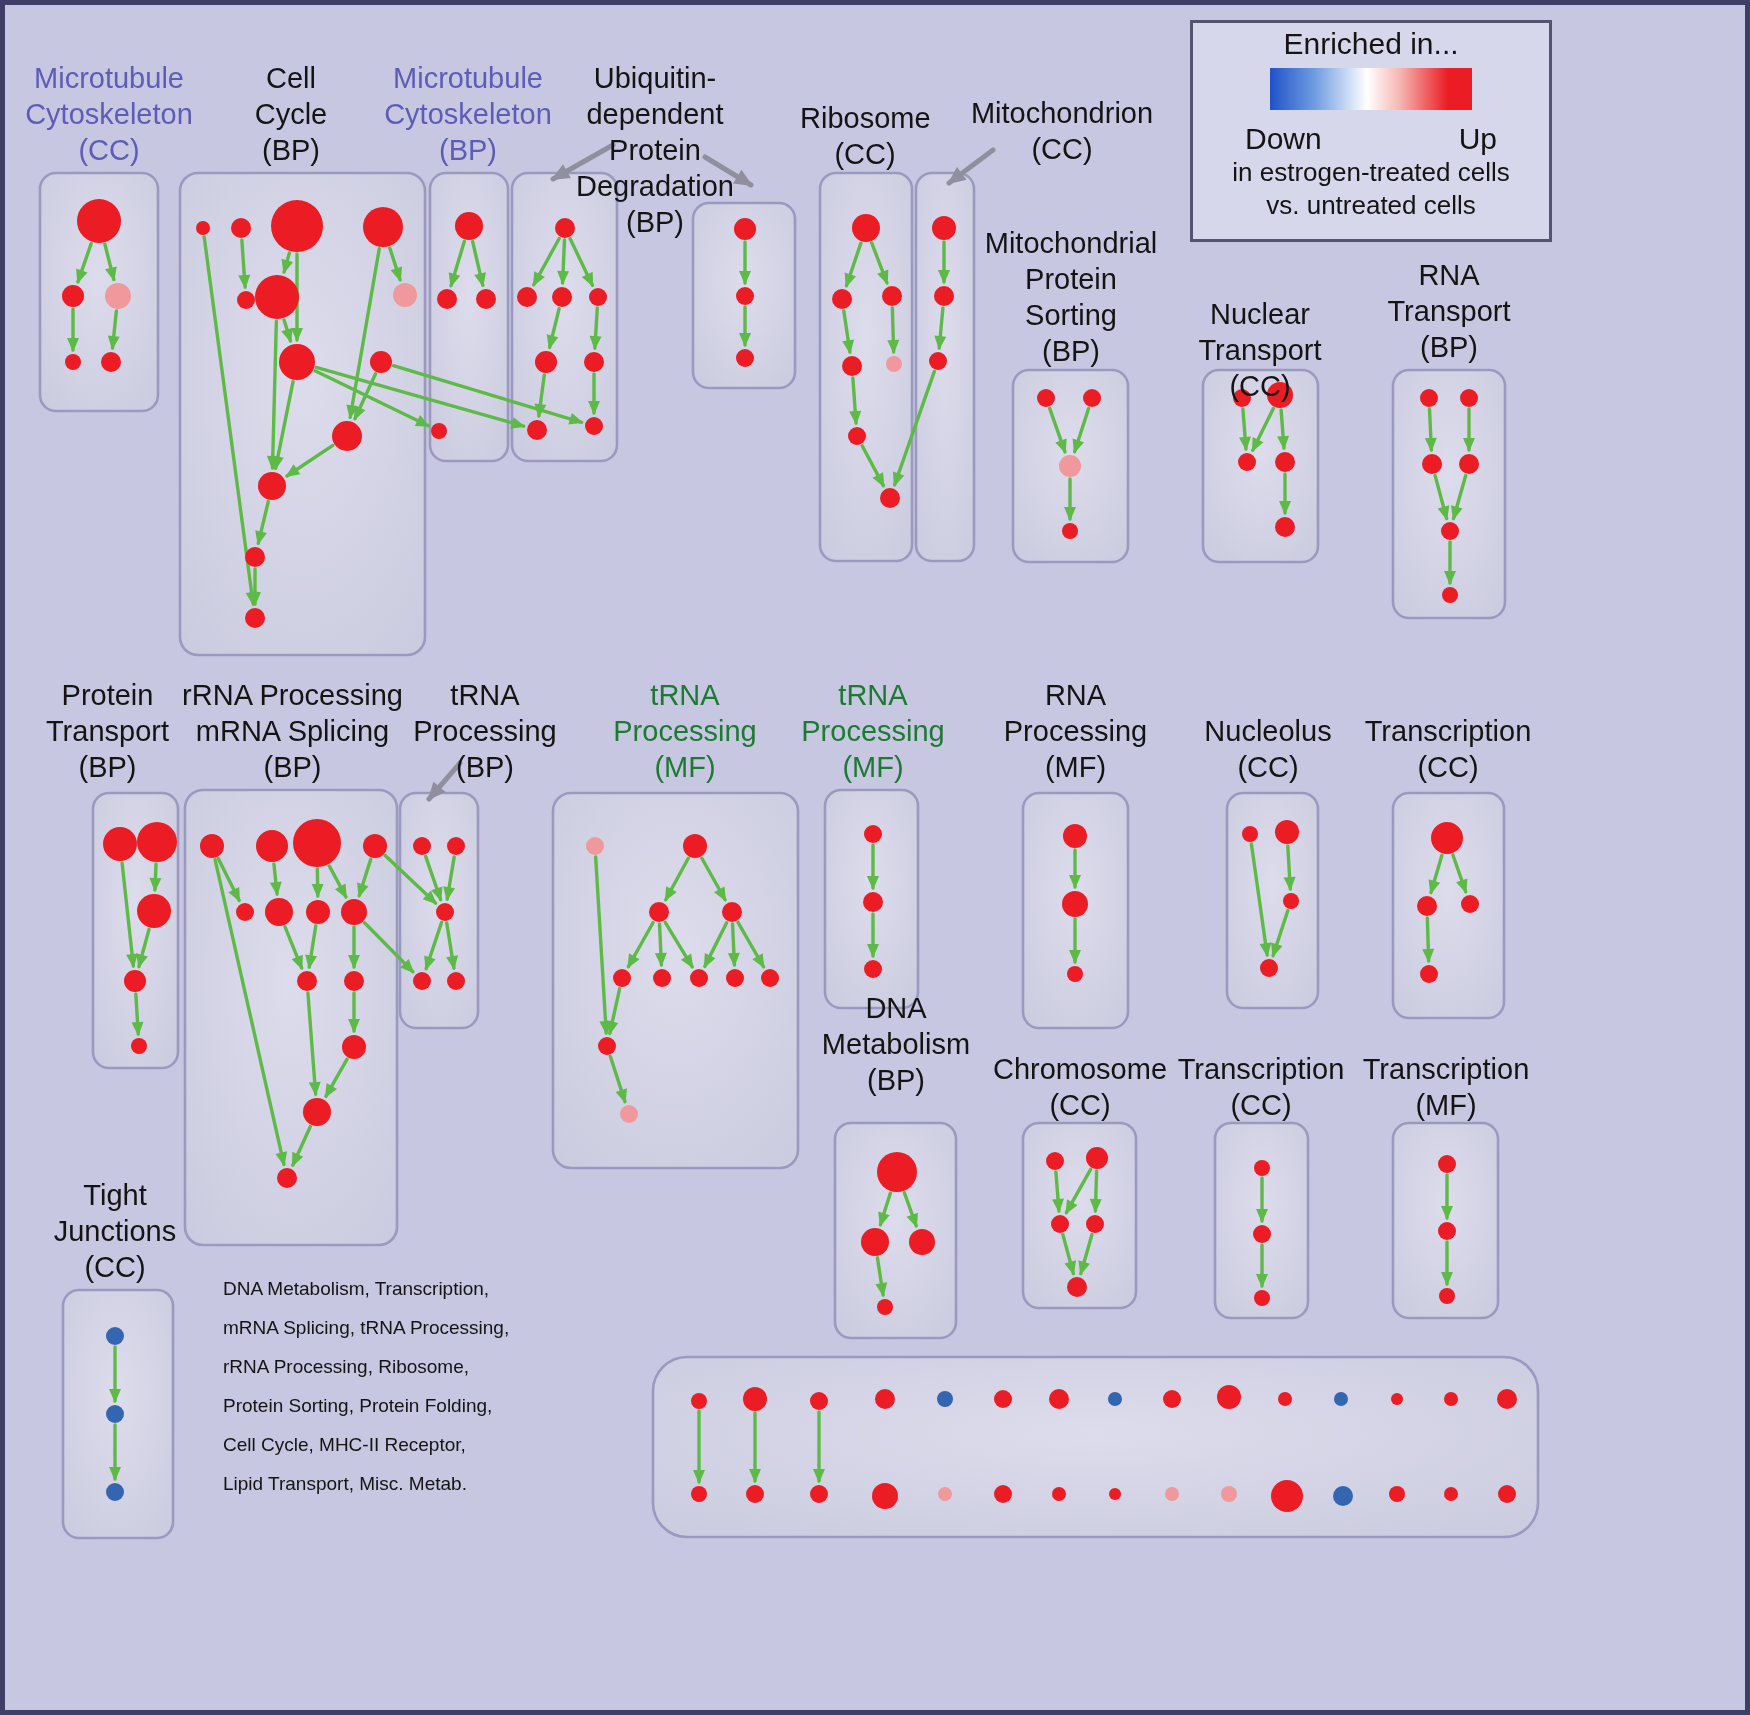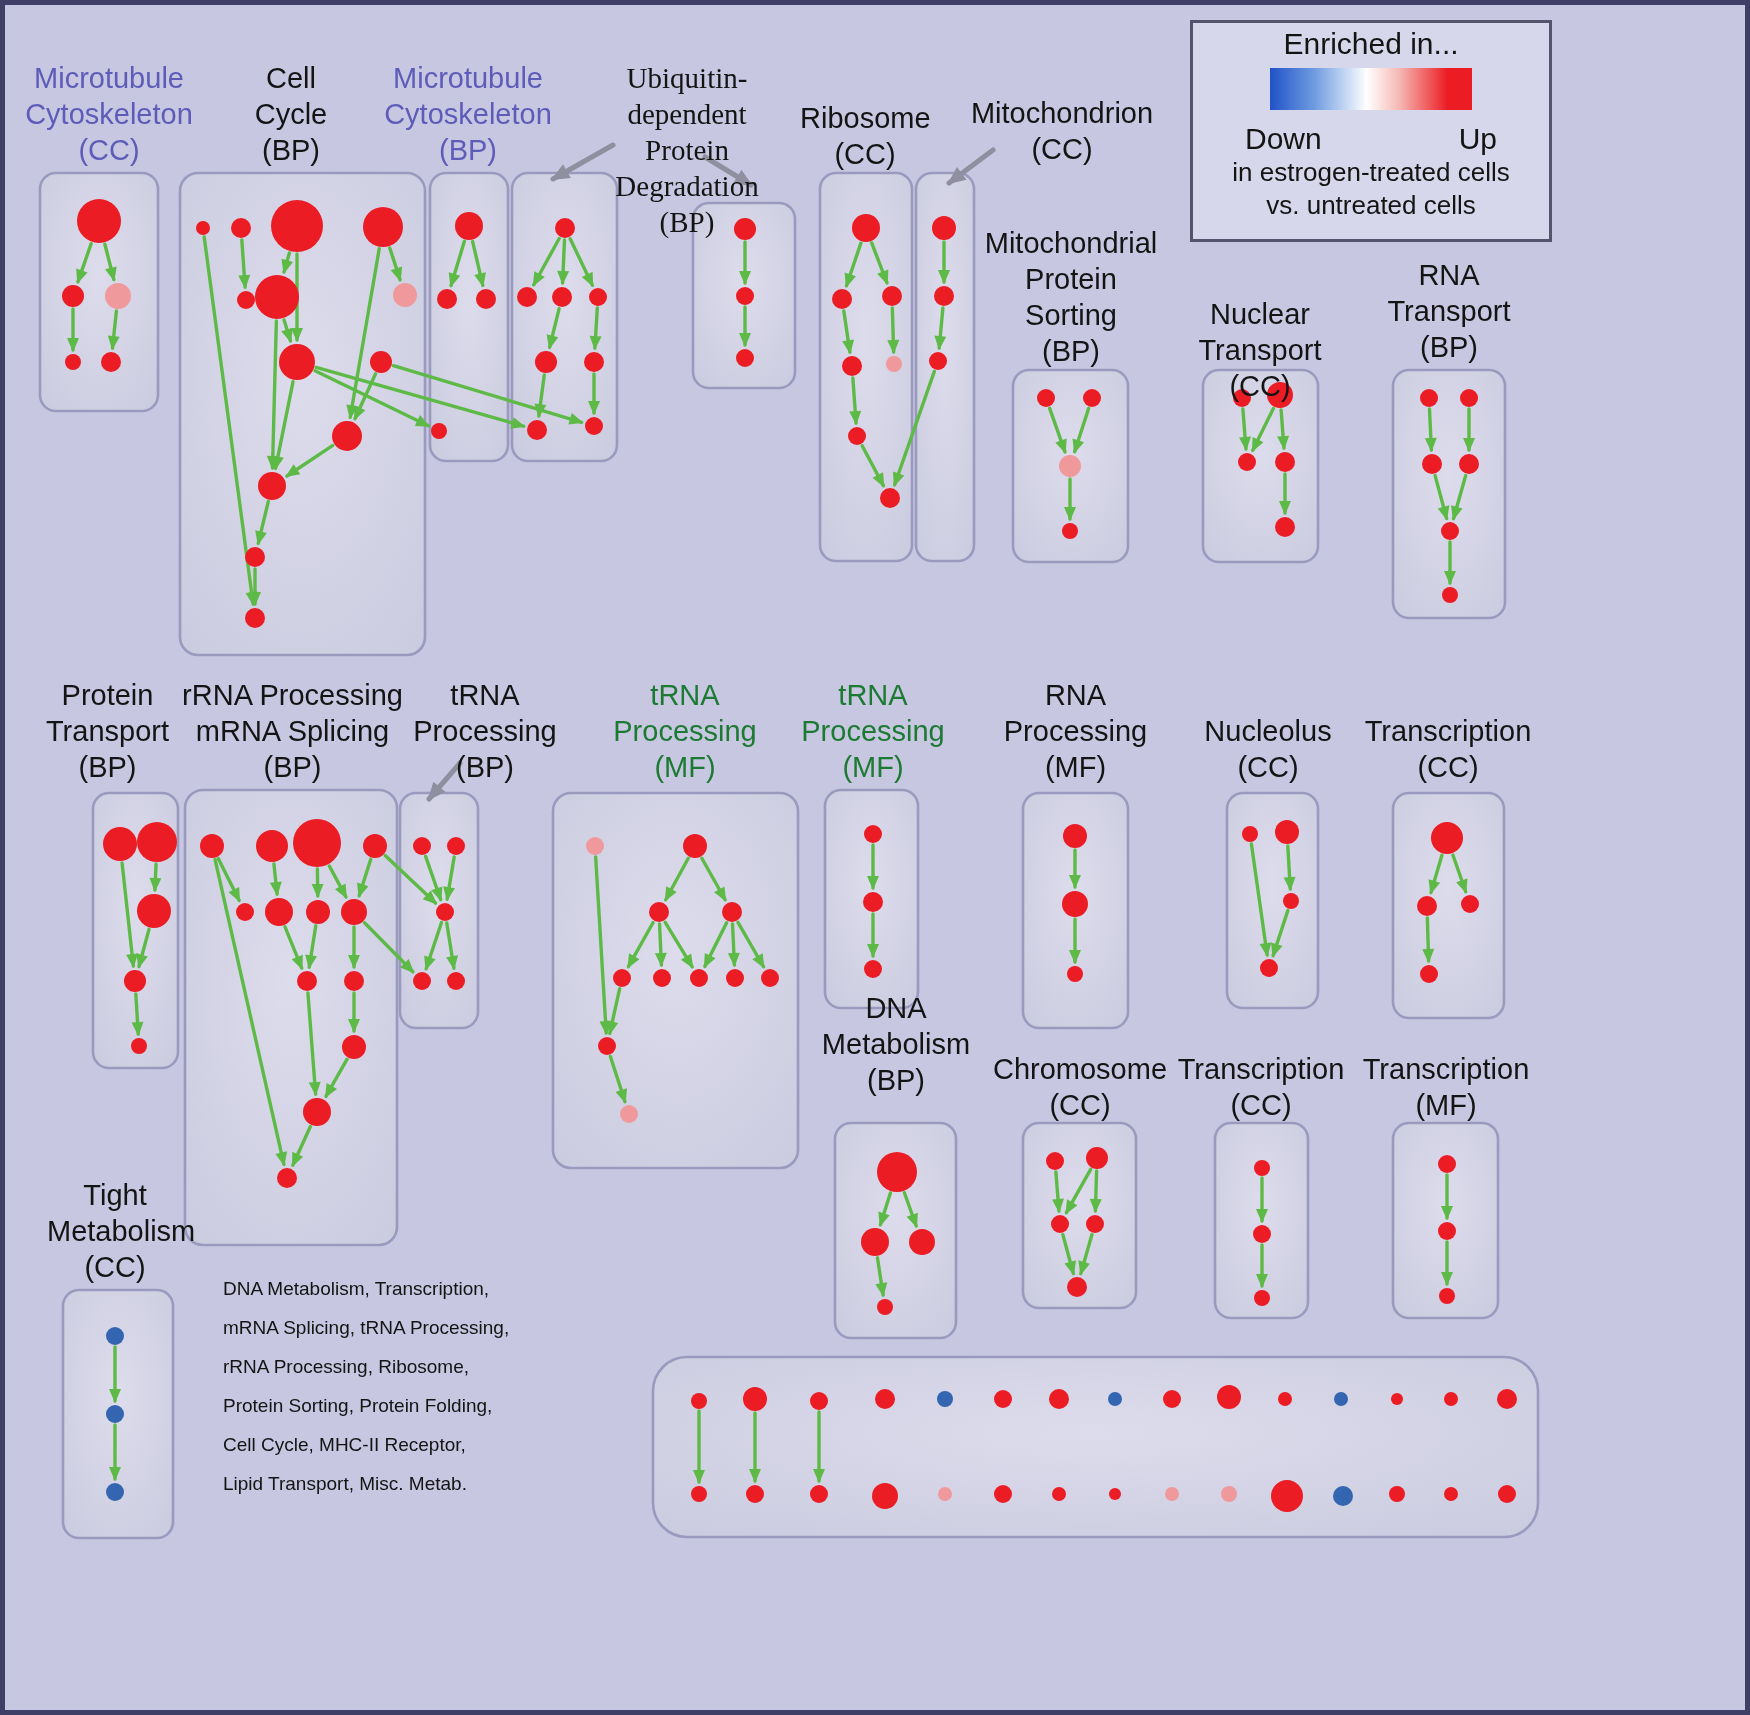--- a/index.html
+++ b/index.html
@@ -344,21 +344,21 @@
   <div id="labels-layer">
       <div class="group-label color-blue" style="left: 8px; top: 55px; width: 192px;">Microtubule
 Cytoskeleton
 (CC)</div>
       <div class="group-label color-black" style="left: 221px; top: 55px; width: 130px;">Cell
 Cycle
 (BP)</div>
       <div class="group-label color-blue" style="left: 365px; top: 55px; width: 196px;">Microtubule
 Cytoskeleton
 (BP)</div>
-      <div class="group-label color-black" style="left: 592px; top: 55px; width: 180px; font-family: Liberation Serif, serif;">Ubiquitin-
+      <div class="group-label color-black" style="left: 560px; top: 55px; width: 180px;">Ubiquitin-
 dependent
 Protein
 Degradation
 (BP)</div>
       <div class="group-label color-black" style="left: 795px; top: 95px; width: 130px;">Ribosome
 (CC)</div>
       <div class="group-label color-black" style="left: 962px; top: 90px; width: 190px;">Mitochondrion
 (CC)</div>
       <div class="group-label color-black" style="left: 978px; top: 220px; width: 176px;">Mitochondrial
 Protein
@@ -395,21 +395,21 @@
       <div class="group-label color-black" style="left: 808px; top: 985px; width: 166px;">DNA
 Metabolism
 (BP)</div>
       <div class="group-label color-black" style="left: 985px; top: 1046px; width: 180px;">Chromosome
 (CC)</div>
       <div class="group-label color-black" style="left: 1156px; top: 1046px; width: 200px;">Transcription
 (CC)</div>
       <div class="group-label color-black" style="left: 1341px; top: 1046px; width: 200px;">Transcription
 (MF)</div>
       <div class="group-label color-black" style="left: 42px; top: 1172px; width: 136px;">Tight
-Metabolism
+Junctions
 (CC)</div>
     </div>
 
   <div class="legend">
     <div class="legend-title">Enriched in...</div>
     <div class="legend-gradient" style="background: linear-gradient(90deg, rgb(33, 82, 200) 0%, rgb(111, 156, 224) 22%, rgb(255, 255, 255) 48%, rgb(245, 184, 180) 64%, rgb(236, 28, 36) 88%, rgb(236, 28, 36) 100%);"></div>
     <div class="legend-row">
       <span>Down</span>
       <span>Up</span>
     </div>

